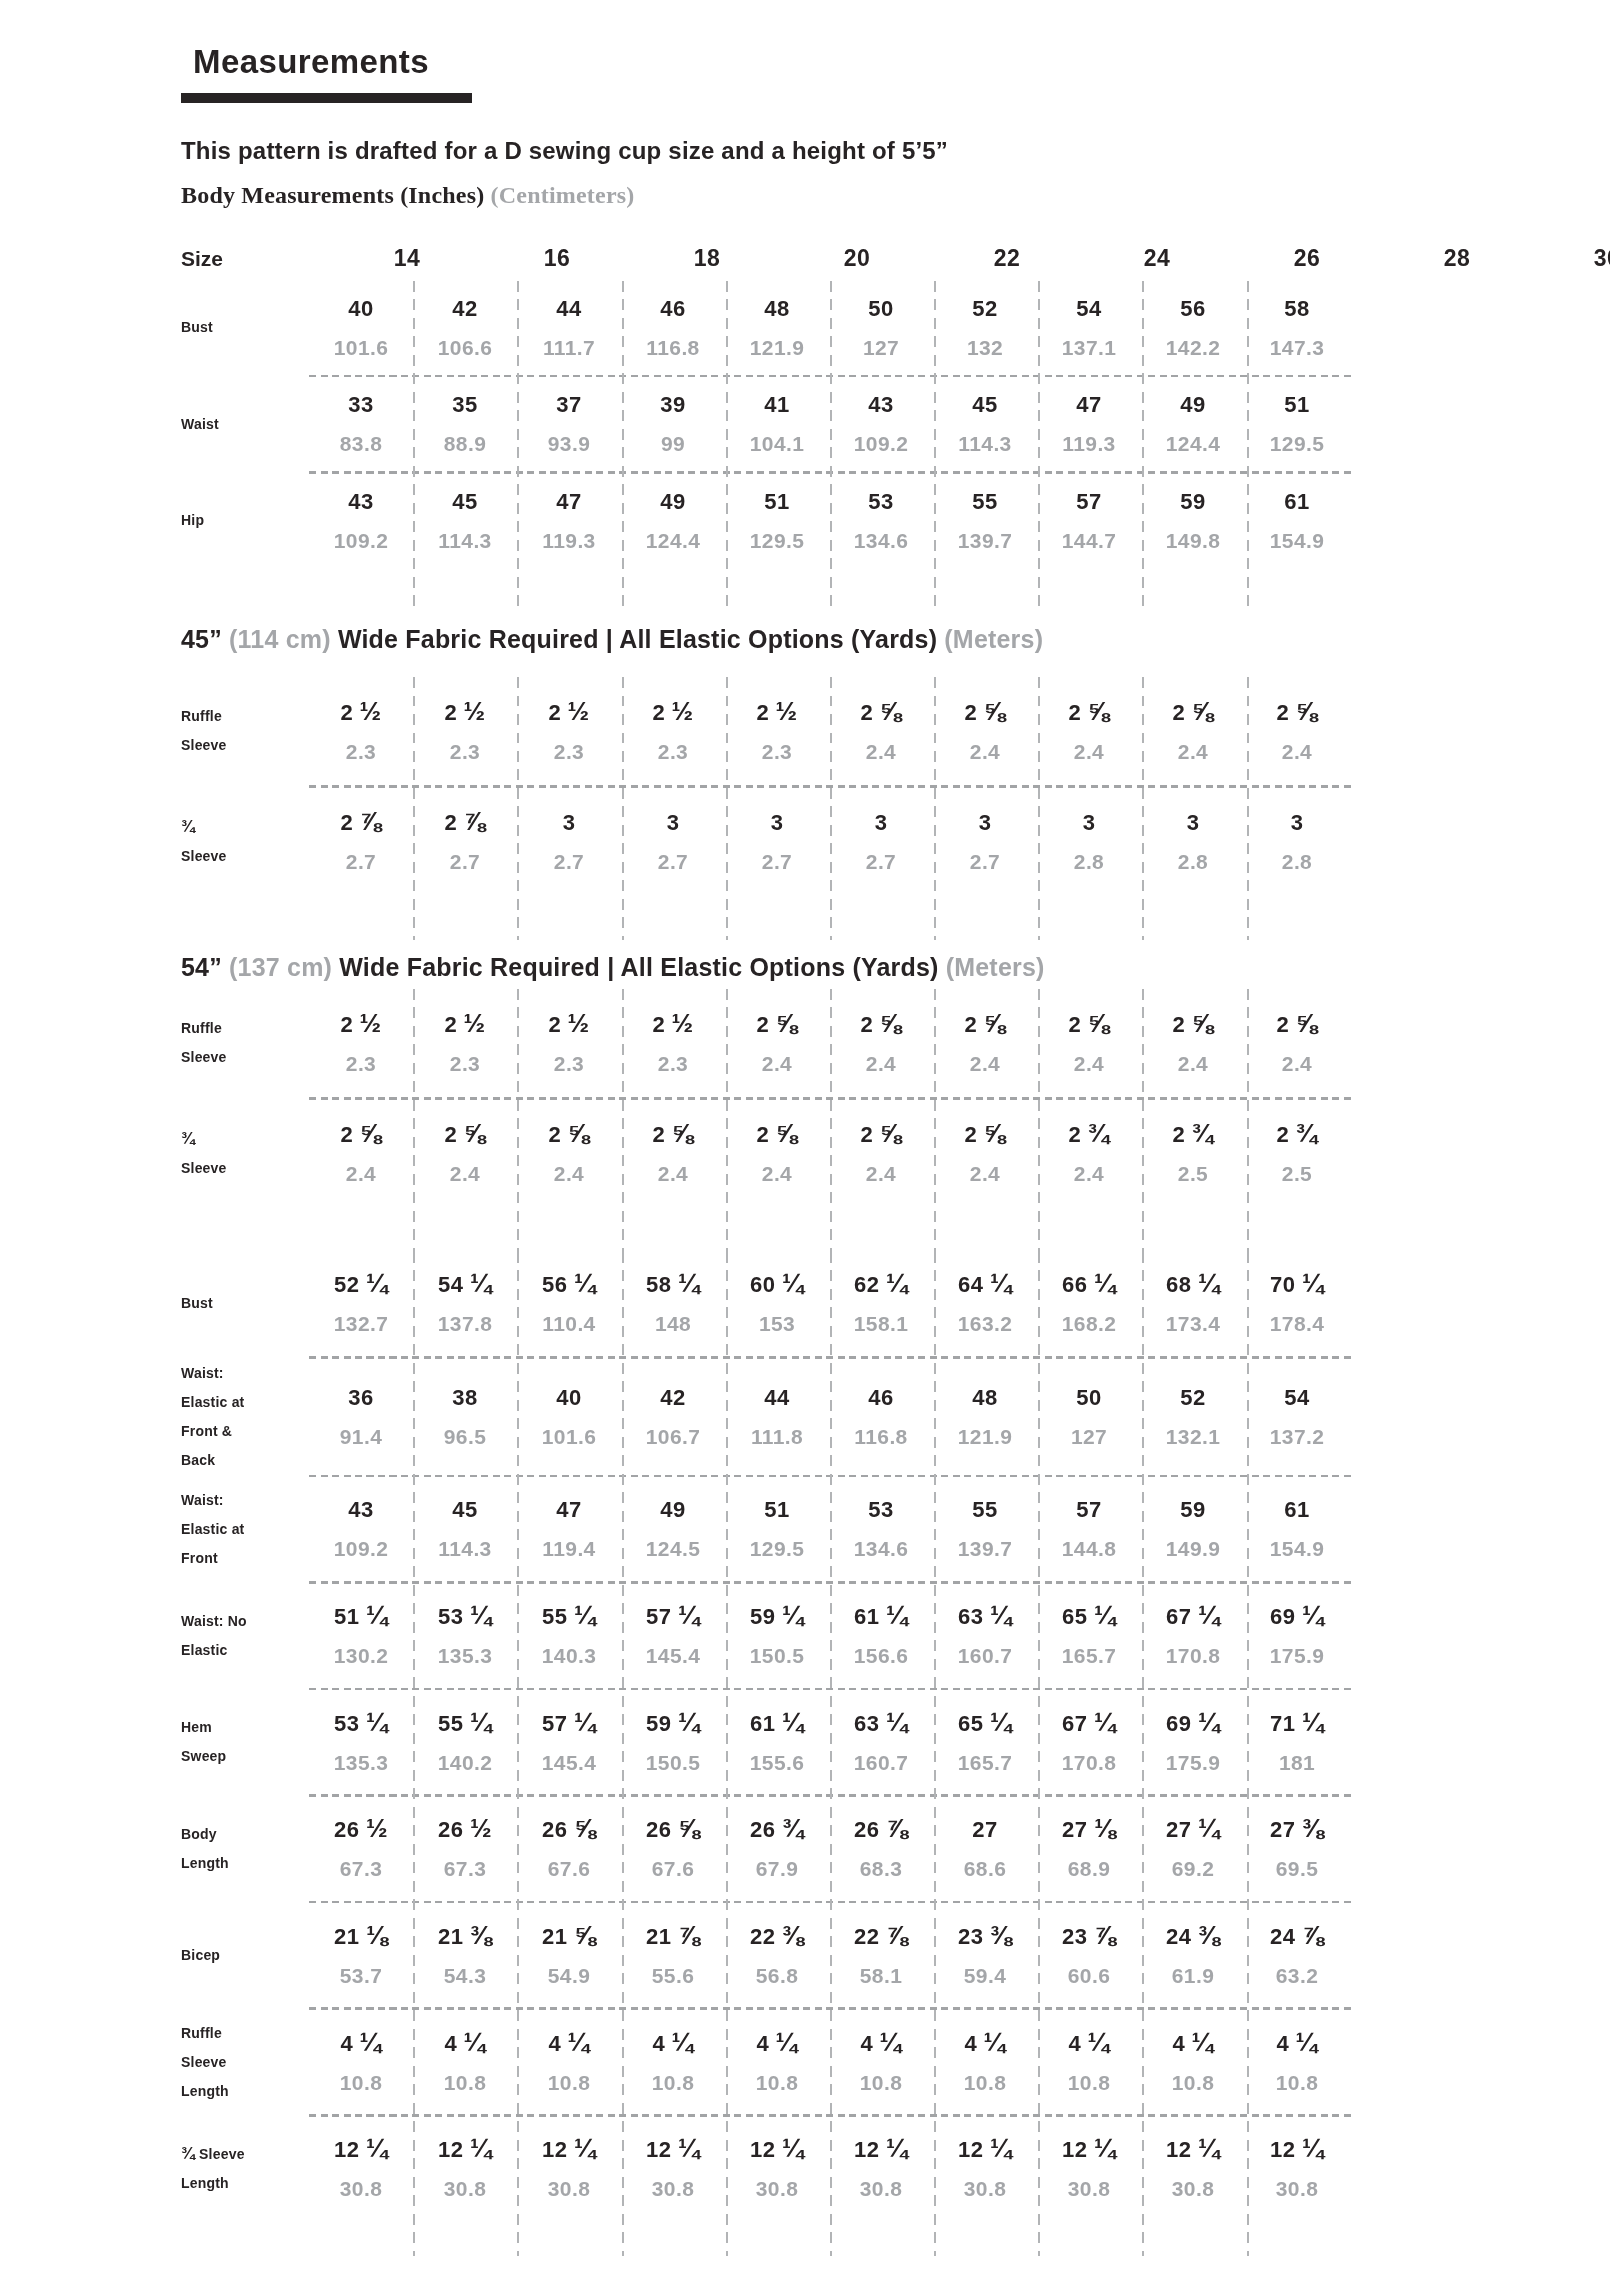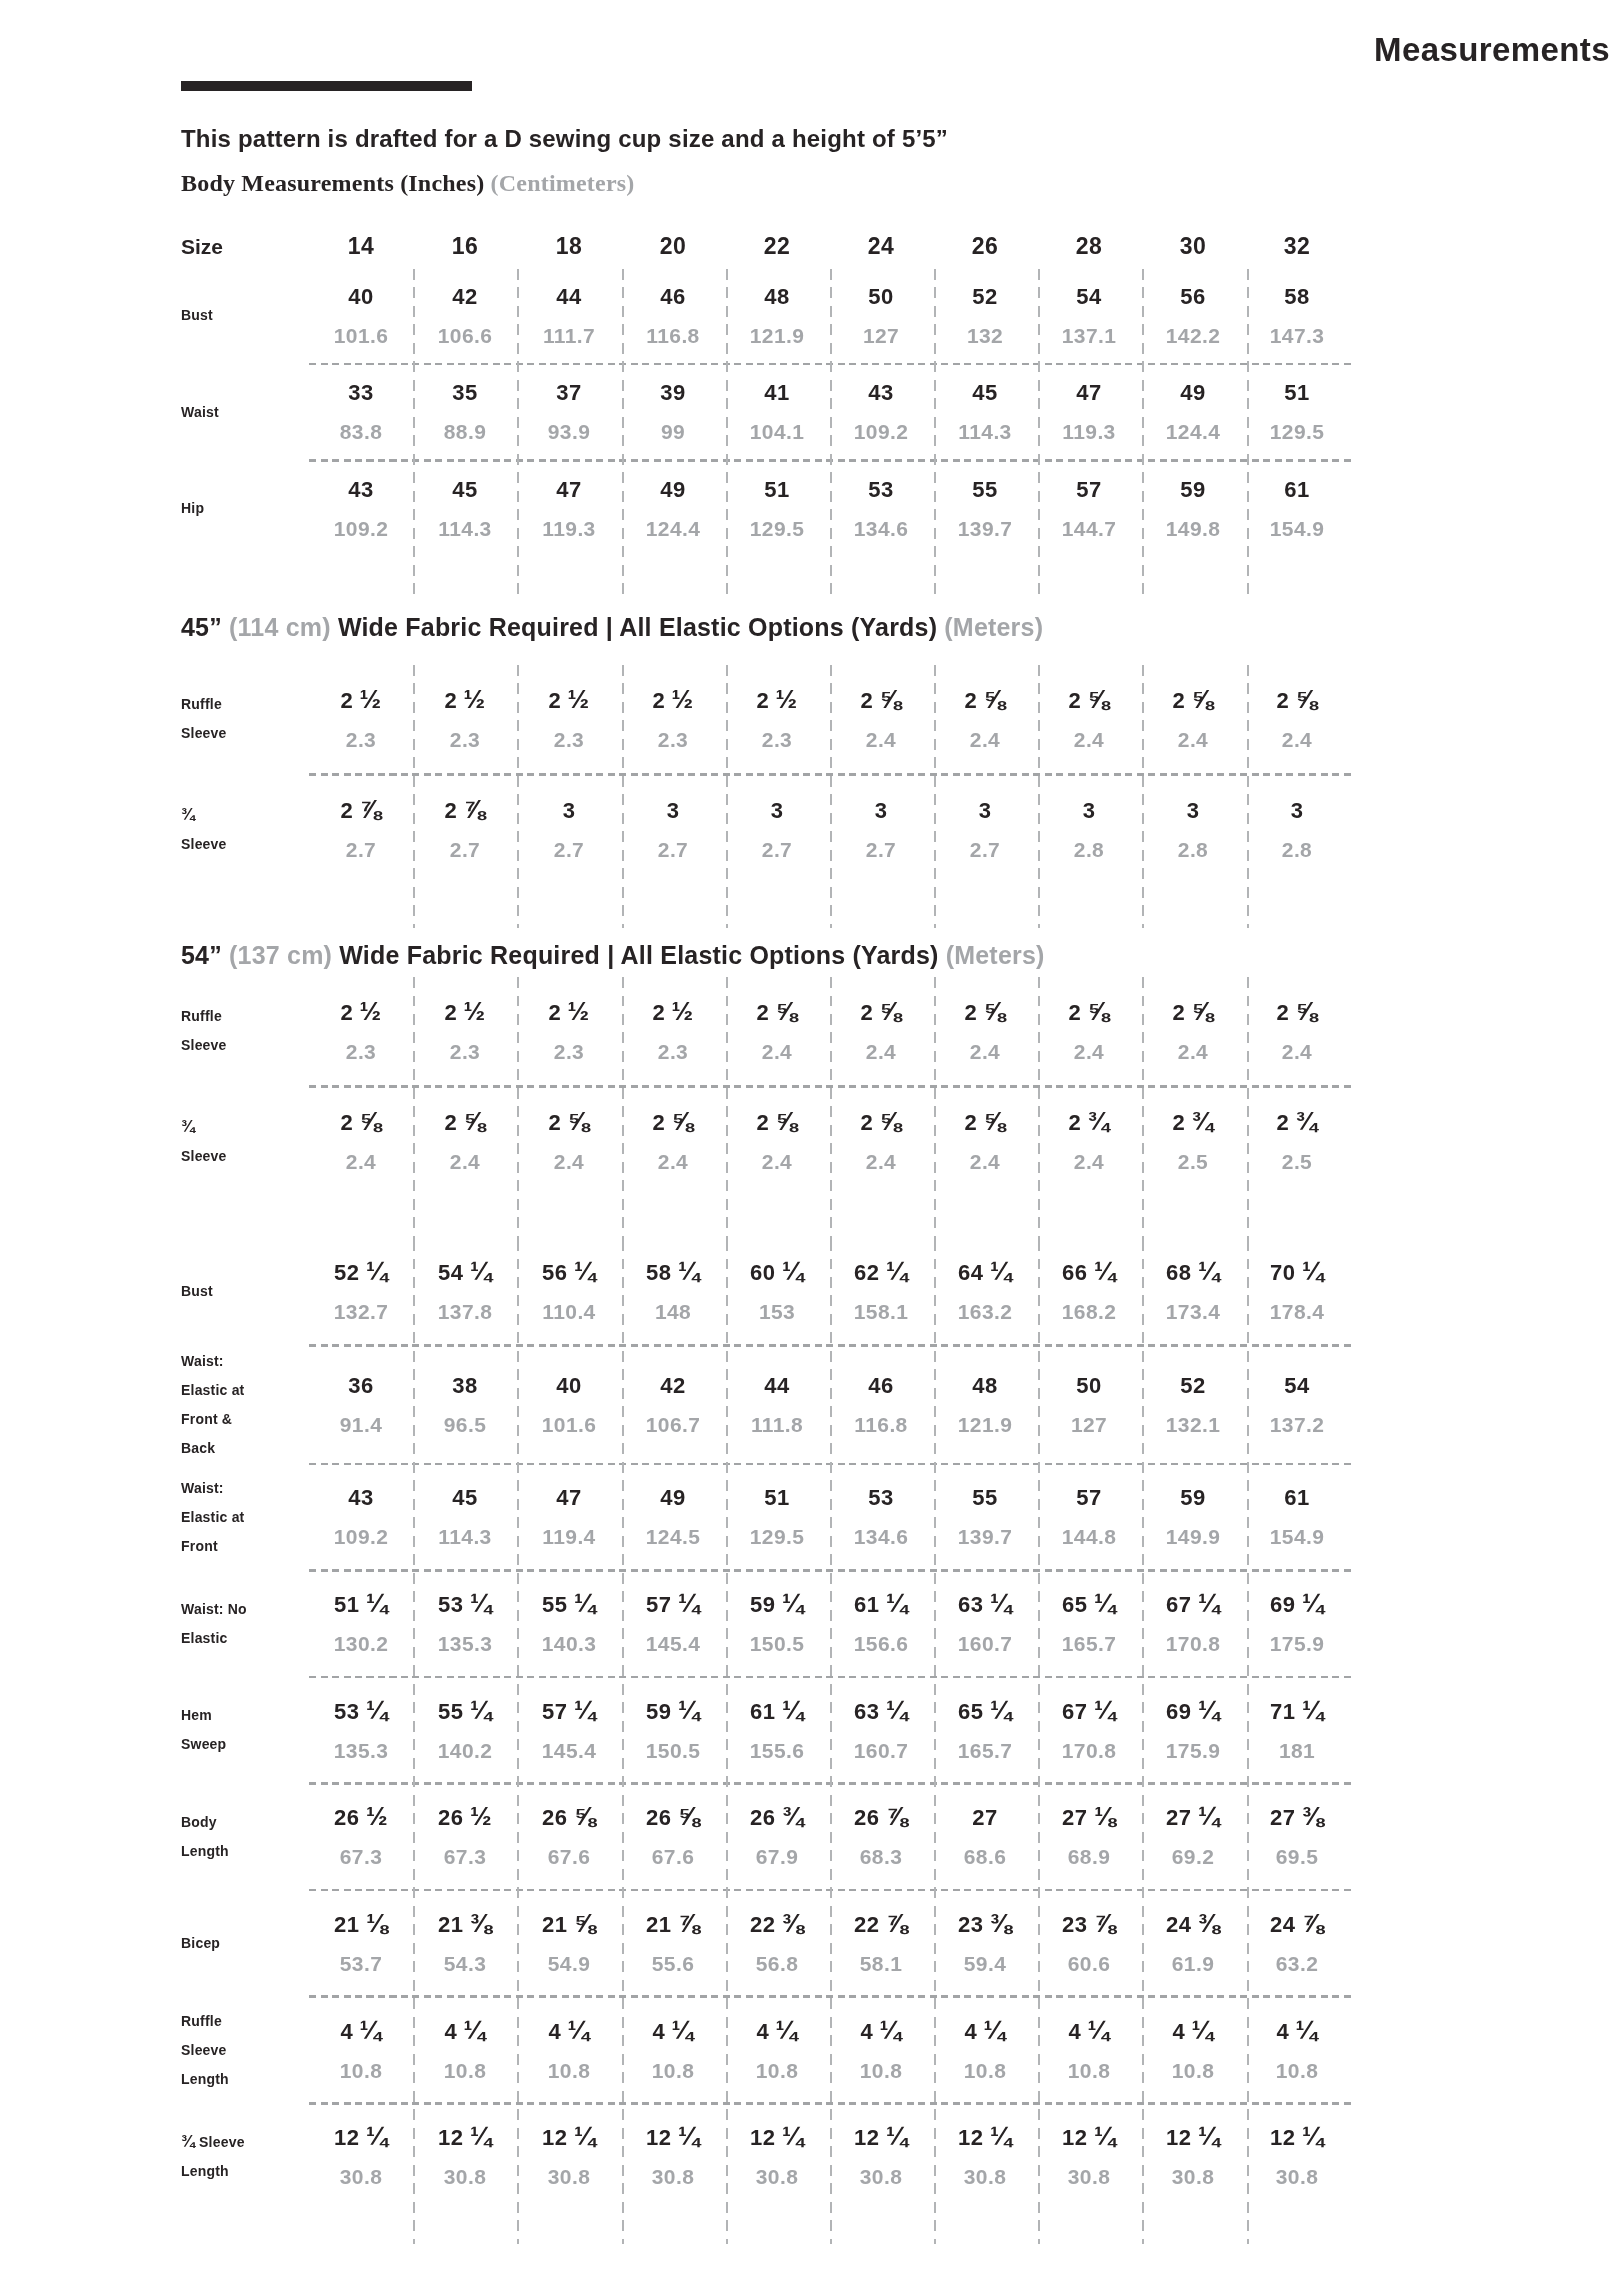--- a/index.html
+++ b/index.html
@@ -3,34 +3,34 @@
 <meta charset="utf-8">
 <style>
   html,body{margin:0;padding:0;background:#ffffff;}
   body{
     width:1610px;height:2295px;overflow:hidden;
     font-family:"Liberation Sans","DejaVu Sans",sans-serif;
     color:#272324;
     -webkit-font-smoothing:antialiased;
   }
   .page{padding:30px 0 0 181px;}
-  .title{font-size:33px;font-weight:700;letter-spacing:0.4px;margin:0;line-height:39px;text-align:right;}
+  .title{font-size:33px;font-weight:700;letter-spacing:0.4px;margin:12px;line-height:39px;}
   .title-underline{width:291px;height:9.7px;background:#272324;margin-top:12.4px;}
   .indent{margin-left:128px;}
   .intro{font-size:24px;font-weight:600;margin:0;line-height:27px;letter-spacing:0.2px;}
   .intro-1{margin-top:34px;}
   .intro-2{margin-top:17.7px;font-family:Liberation Serif, serif;}
   .gray{color:#a4a6a9;}
   .sec-heading{font-size:25px;font-weight:700;margin:0;line-height:30px;letter-spacing:0.2px;}
   .h-45{margin-top:12.4px;margin-bottom:23px;}
   .h-54{margin-top:12.4px;margin-bottom:7px;}
   .h-fin{margin-top:14px;margin-bottom:8.8px;}
   .size-row{
     display:grid;grid-template-columns:128px repeat(10,104px);
-    align-items:center;height:44px;margin-top:28px;width:1170px;
+    align-items:center;height:44px;margin-top:28px;width:1170px;gap:46px;
   }
   .size-label{font-size:21px;font-weight:600;}
   .size-cell{text-align:center;font-size:23px;font-weight:700;letter-spacing:0.4px;}
   .block{position:relative;width:1170px;}
   .block-body{padding-bottom:44px;}
   .block-fabric{padding-bottom:44px;}
   .block-fin{padding-bottom:35px;}
   .trow{
     display:grid;grid-template-columns:128px repeat(10,104px);
     align-items:center;

